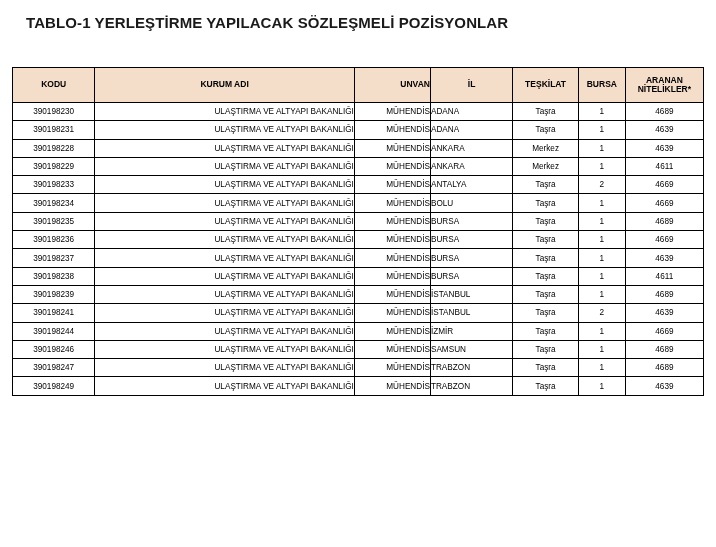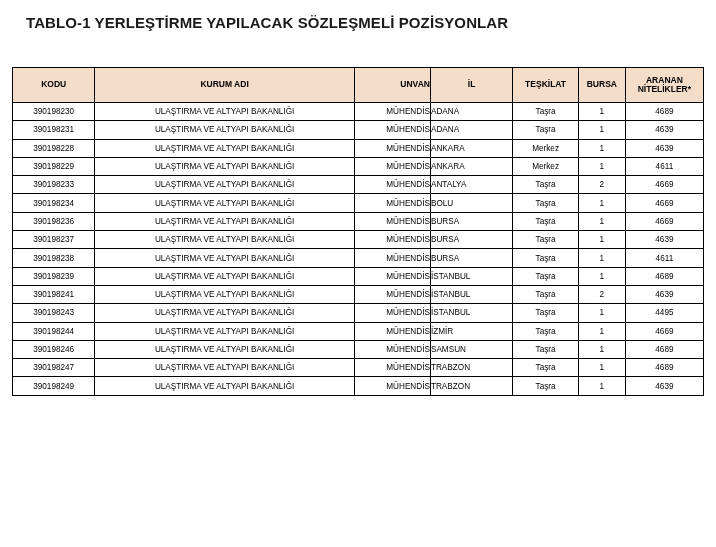--- a/index.html
+++ b/index.html
@@ -51,21 +51,21 @@
     height: 34px;
     padding: 2px 1px;
   }
   thead th .hdr-line {
     display: block;
   }
   tbody td {
     height: 17.3px;
   }
   .c-kodu    { width: 78px;  text-align: center; }
-  .c-kurum   { width: 248px; text-align: center; padding-left: 4px; }
+  .c-kurum   { width: 248px; text-align: right; padding-left: 4px; }
   .c-unvan   { width: 72px;  text-align: right; }
   .c-il      { width: 78px;  text-align: left; padding-left: 4px; }
   .c-teskilat{ width: 62px;  text-align: center; }
   .c-adet    { width: 44px;  text-align: center; }
   .c-nitelik { width: 74px;  text-align: center; }
   thead .c-kurum, thead .c-il { text-align: center; padding-left: 1px; }
 </style>
 </head>
 <body>
 
@@ -137,20 +137,29 @@
         <tr>
           <td class="c-kodu">390198234</td>
           <td class="c-kurum">ULAŞTIRMA VE ALTYAPI BAKANLIĞI</td>
           <td class="c-unvan">MÜHENDİS</td>
           <td class="c-il">BOLU</td>
           <td class="c-teskilat">Taşra</td>
           <td class="c-adet">1</td>
           <td class="c-nitelik">4669</td>
         </tr>
         <tr>
+          <td class="c-kodu">390198235</td>
+          <td class="c-kurum">ULAŞTIRMA VE ALTYAPI BAKANLIĞI</td>
+          <td class="c-unvan">MÜHENDİS</td>
+          <td class="c-il">BURSA</td>
+          <td class="c-teskilat">Taşra</td>
+          <td class="c-adet">1</td>
+          <td class="c-nitelik">4689</td>
+        </tr>
+        <tr>
           <td class="c-kodu">390198236</td>
           <td class="c-kurum">ULAŞTIRMA VE ALTYAPI BAKANLIĞI</td>
           <td class="c-unvan">MÜHENDİS</td>
           <td class="c-il">BURSA</td>
           <td class="c-teskilat">Taşra</td>
           <td class="c-adet">1</td>
           <td class="c-nitelik">4669</td>
         </tr>
         <tr>
           <td class="c-kodu">390198237</td>
@@ -180,29 +189,20 @@
           <td class="c-nitelik">4689</td>
         </tr>
         <tr>
           <td class="c-kodu">390198241</td>
           <td class="c-kurum">ULAŞTIRMA VE ALTYAPI BAKANLIĞI</td>
           <td class="c-unvan">MÜHENDİS</td>
           <td class="c-il">İSTANBUL</td>
           <td class="c-teskilat">Taşra</td>
           <td class="c-adet">2</td>
           <td class="c-nitelik">4639</td>
-        </tr>
-        <tr>
-          <td class="c-kodu">390198243</td>
-          <td class="c-kurum">ULAŞTIRMA VE ALTYAPI BAKANLIĞI</td>
-          <td class="c-unvan">MÜHENDİS</td>
-          <td class="c-il">İSTANBUL</td>
-          <td class="c-teskilat">Taşra</td>
-          <td class="c-adet">1</td>
-          <td class="c-nitelik">4495</td>
         </tr>
         <tr>
           <td class="c-kodu">390198244</td>
           <td class="c-kurum">ULAŞTIRMA VE ALTYAPI BAKANLIĞI</td>
           <td class="c-unvan">MÜHENDİS</td>
           <td class="c-il">İZMİR</td>
           <td class="c-teskilat">Taşra</td>
           <td class="c-adet">1</td>
           <td class="c-nitelik">4669</td>
         </tr>

